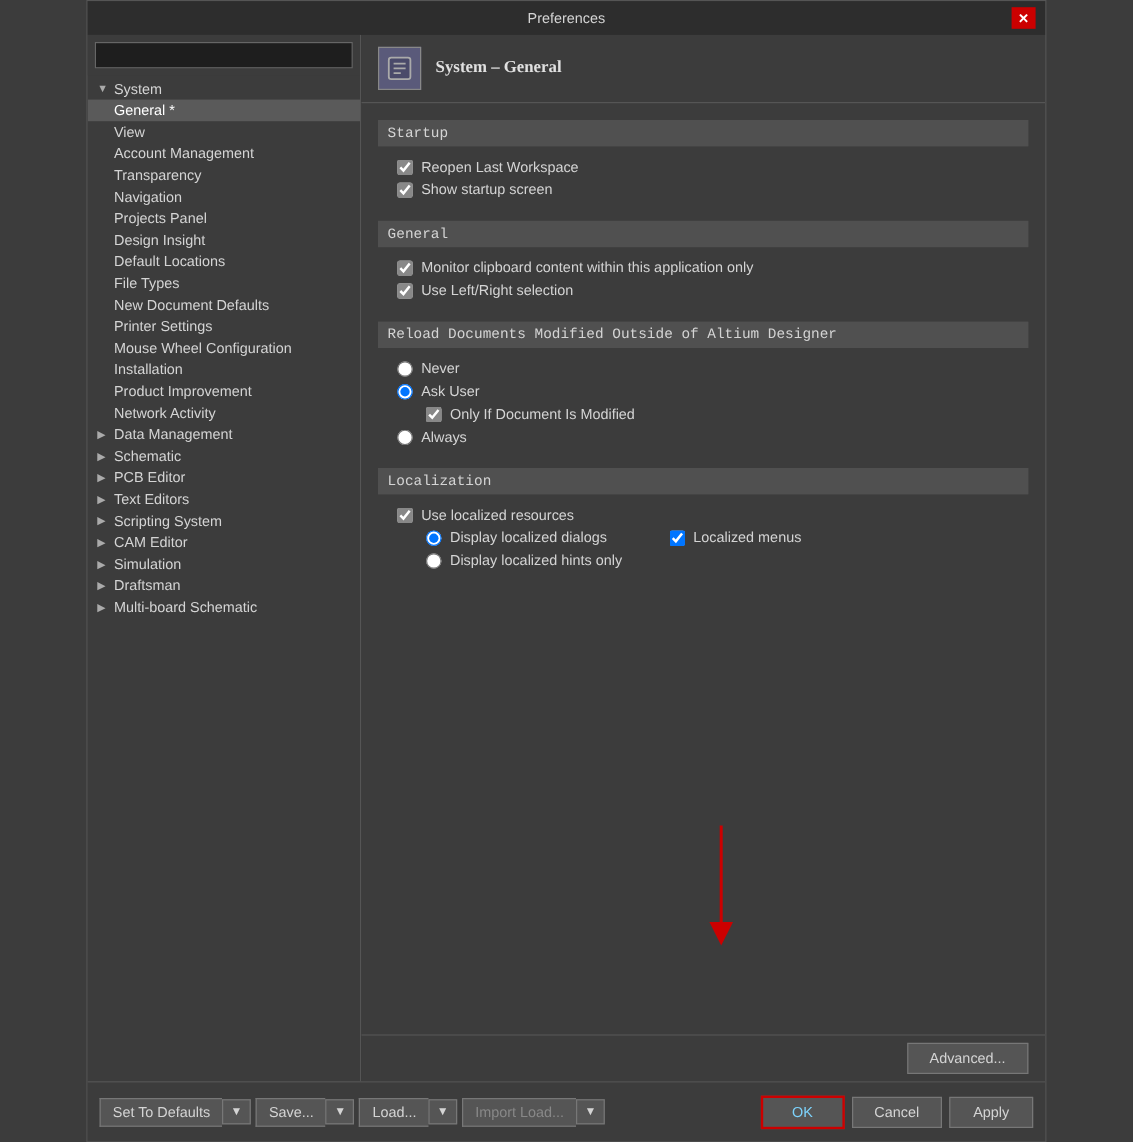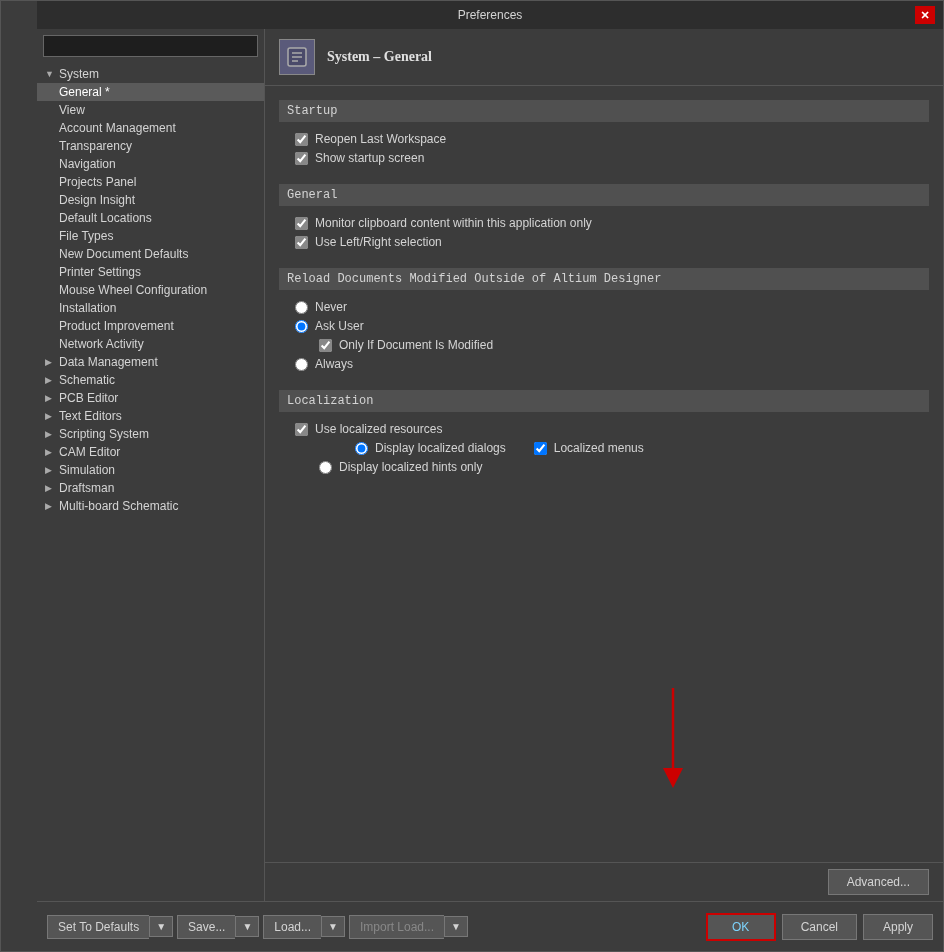--- a/index.html
+++ b/index.html
@@ -8,27 +8,26 @@
       font-family: Arial, sans-serif;
       font-size: 12px;
       color: #d4d4d4;
       display: flex;
       justify-content: center;
       align-items: center;
       width: 944px;
       height: 952px;
     }
     .dialog {
-      width: 944px;
+      width: 800px;
       height: 952px;
       background: #3c3c3c;
       display: flex;
       flex-direction: column;
       border: 1px solid #555;
-      padding-left: 36px;
     }
     .title-bar {
       background: #2d2d2d;
       height: 28px;
       display: flex;
       align-items: center;
       justify-content: space-between;
       padding: 0 8px;
       flex-shrink: 0;
     }
@@ -187,23 +186,22 @@
       color: #d4d4d4;
       font-size: 12px;
       cursor: pointer;
     }
     .sub-section {
       padding-left: 24px;
     }
     .inline-row {
       display: flex;
       align-items: center;
-      gap: 8px;
+      gap: 32px;
       margin-bottom: 5px;
-      margin-left: 36px;
     }
 
     
     .bottom-bar {
       height: 50px;
       background: #3c3c3c;
       border-top: 1px solid #555;
       display: flex;
       align-items: center;
       padding: 0 10px;

